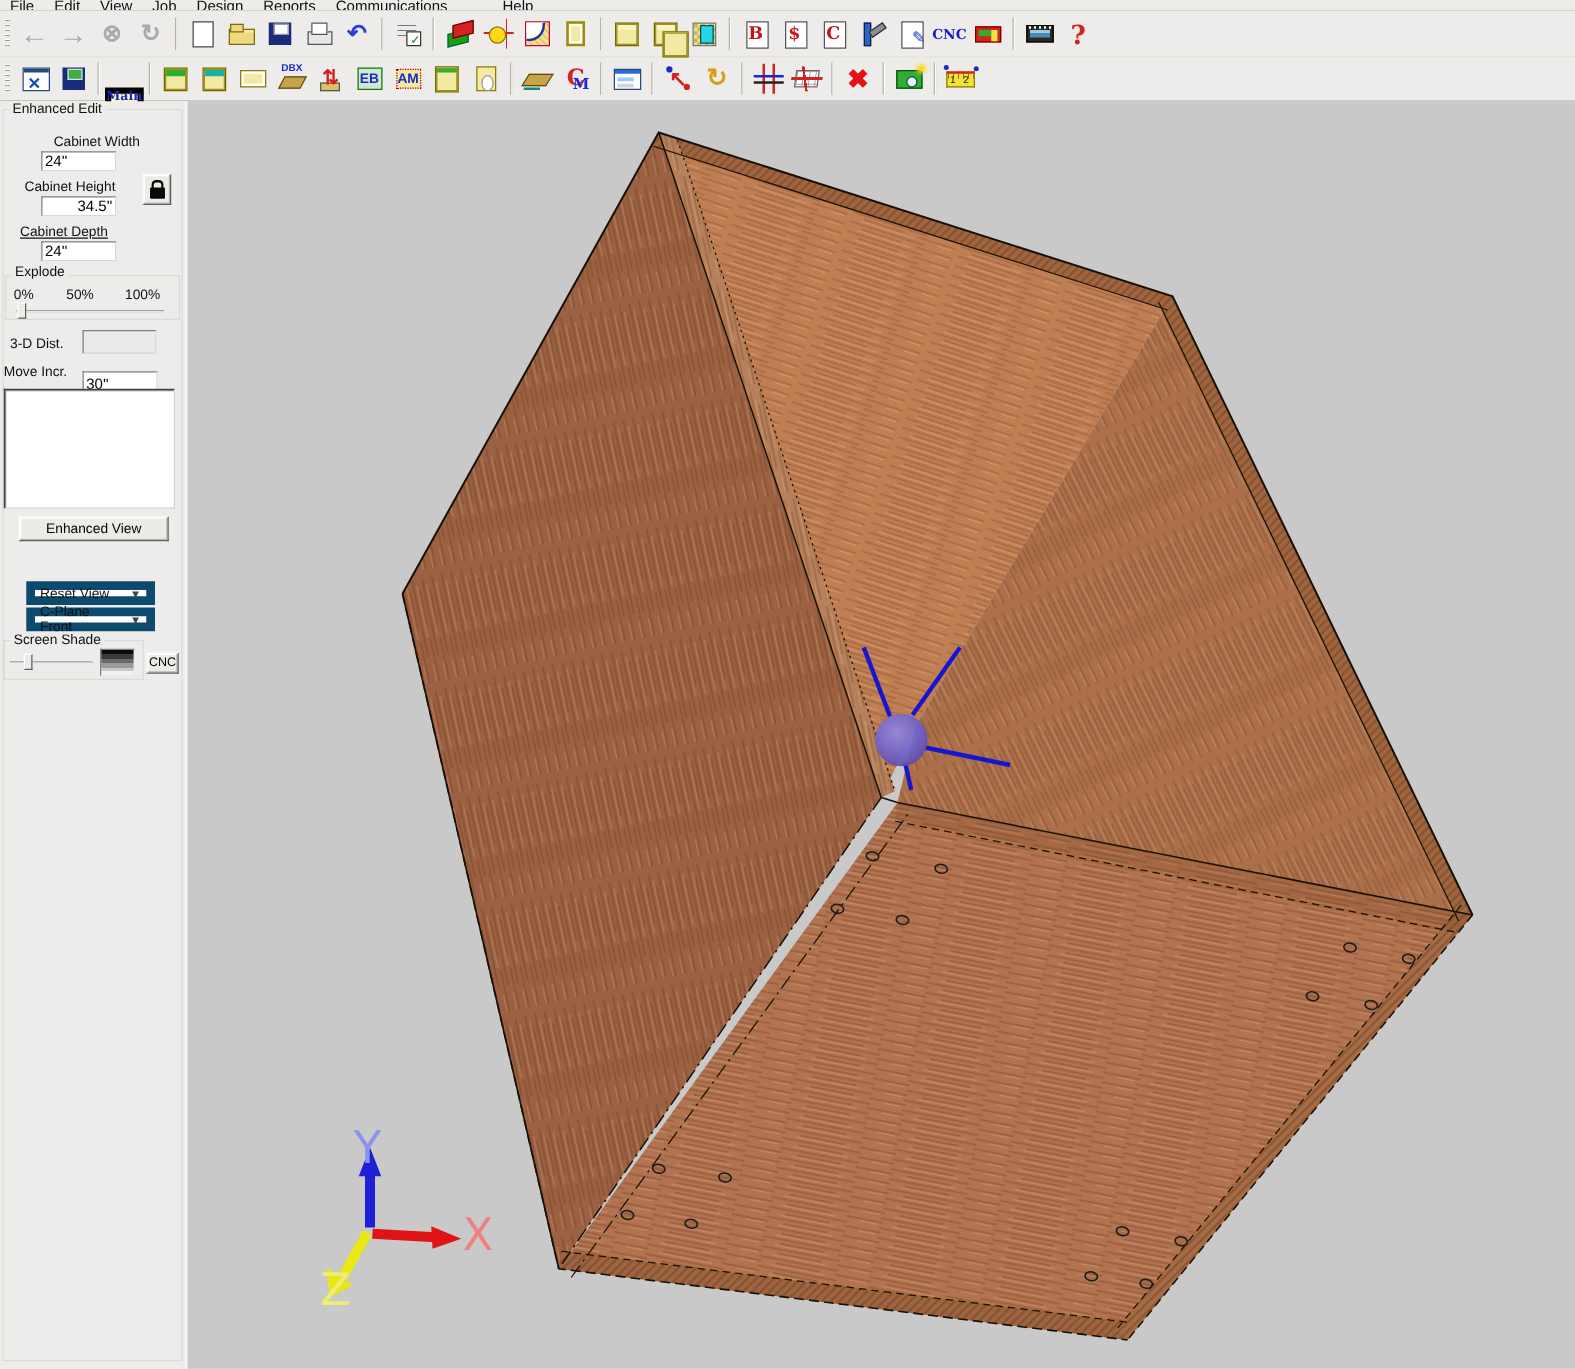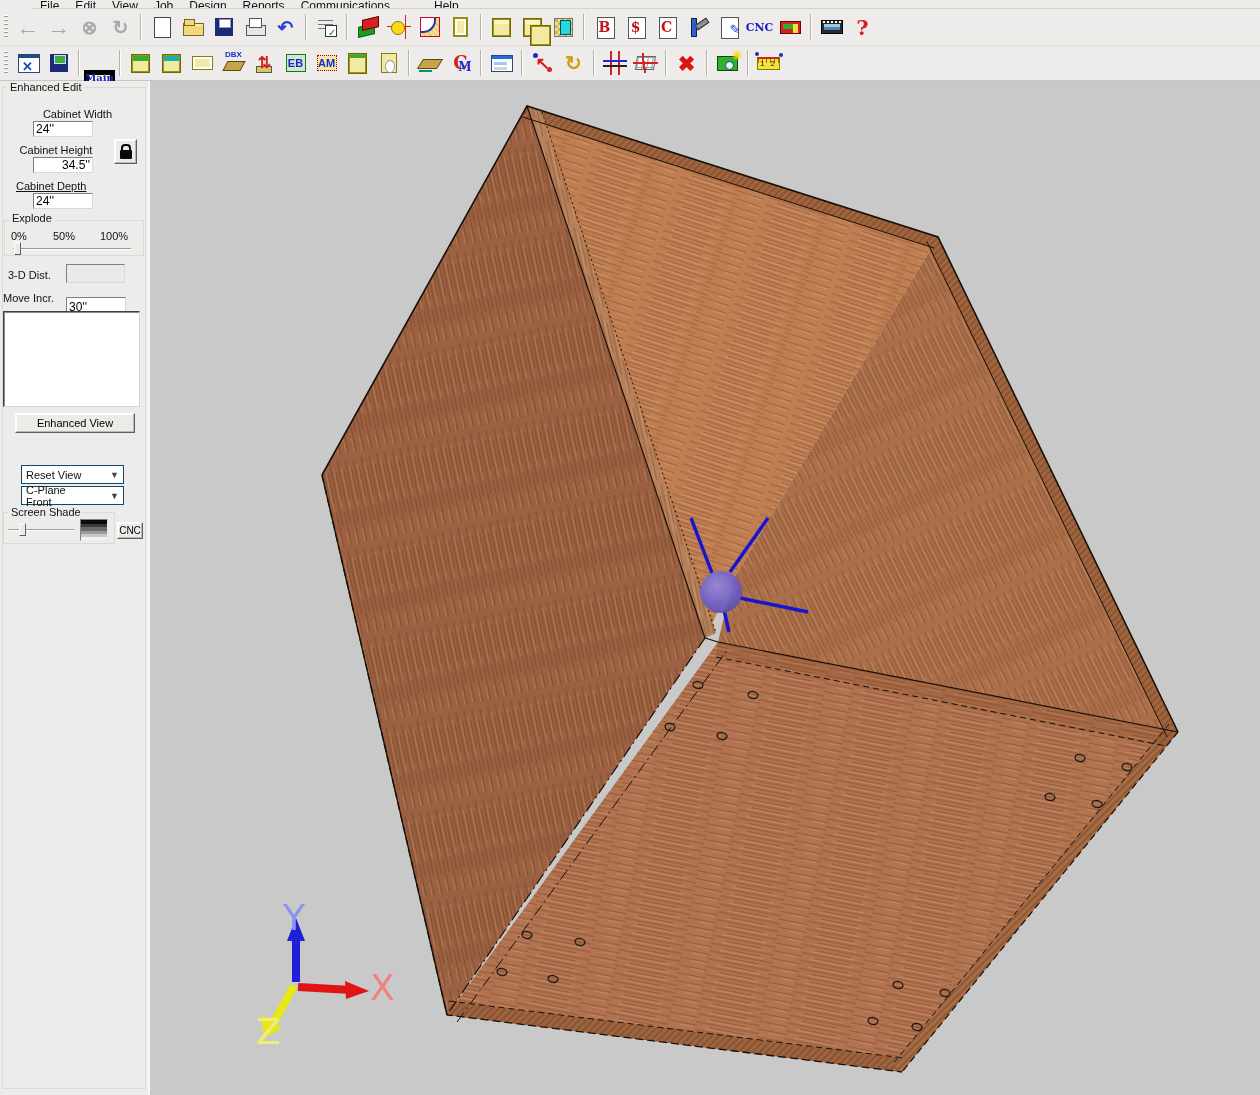--- a/index.html
+++ b/index.html
@@ -1,19 +1,19 @@
 <!DOCTYPE html>
 <html><head>
 <meta charset="utf-8">
 <style>
   html,body{margin:0;padding:0;background:#EDECEA;width:1260px;height:1095px;overflow:hidden;
     font-family:"Liberation Sans","DejaVu Sans",sans-serif;font-size:11px;color:#111;}
   *{box-sizing:border-box;}
   
-  #menubar{height:9px;overflow:hidden;background:#EDECEA;border-bottom:1px solid #d6d3cb;white-space:nowrap;margin-left:32px;}
+  #menubar{height:9px;overflow:hidden;background:#EDECEA;border-bottom:1px solid #d6d3cb;white-space:nowrap;}
   #menubar .mi{display:inline-block;font-size:12px;line-height:16px;margin-top:-8px;padding:0 8px;color:#111;}
   #menubar .mi.gap{margin-left:28px;}
   #menubar u{text-decoration:underline;}
   
   .toolbar{display:flex;align-items:center;background:#EDECEA;padding:1px 2px;}
   #toolbar-top{height:37px;border-bottom:1px solid #e2dfd7;}
   #toolbar-cab{height:35px;border-bottom:1px solid #c9c6be;}
   .grip{width:4px;height:24px;margin:0 4px 0 2px;background:repeating-linear-gradient(#fff 0 1px,#9f9c94 1px 2px,transparent 2px 4px);}
   .tsep{width:2px;height:26px;margin:0 4px;background:#b5b2aa;border-right:1px solid #fdfdfc;}
   .tbtn{width:31px;height:30px;display:flex;align-items:center;justify-content:center;border:1px solid transparent;background:transparent;padding:0;position:relative;}
@@ -103,21 +103,21 @@
   
   #content{position:absolute;left:0;top:81px;width:1260px;height:1014px;}
   #sidebar{position:absolute;left:0;top:0;width:148px;height:1014px;background:#EDECEA;}
   #viewport{position:absolute;left:148px;top:0;width:1112px;height:1014px;background:#C9C9C9;border-left:2px solid #f8f8f7;}
   .grpbox{position:absolute;border:1px groove #dcdad5;}
   .grplabel{position:absolute;background:#EDECEA;padding:0 3px;z-index:2;}
   .slabel{position:absolute;white-space:nowrap;}
   .field{position:absolute;background:#fff;border:1px solid #7f7f7f;border-right-color:#d8d8d8;border-bottom-color:#d8d8d8;font-size:12px;font-family:"Liberation Sans",sans-serif;padding:0 2px;outline:none;}
   .field:disabled{background:#EBEAE8;}
   .btn3d{position:absolute;background:#ECEBE7;border:1px solid;border-color:#fdfdfd #5f5f5f #5f5f5f #fdfdfd;box-shadow:inset -1px -1px 0 #b9b9b9,inset 1px 1px 0 #fff;font-size:11px;font-family:"Liberation Sans",sans-serif;display:flex;align-items:center;justify-content:center;padding:0;}
-  .combo{position:absolute;background:#fff;border:1px solid #0c4a6e;display:flex;align-items:center;font-size:11px;padding-left:4px;}
+  .combo{position:absolute;background:#fff;border:7px solid #0c4a6e;display:flex;align-items:center;font-size:11px;padding-left:4px;}
   .combo .chev{margin-left:auto;margin-right:4px;color:#444;font-size:9px;}
   .listbox{position:absolute;background:#fff;border:1px solid #404040;border-right-color:#d4d4d4;border-bottom-color:#d4d4d4;box-shadow:inset 1px 1px 0 #8a8a8a;}
   .slidertrack{position:absolute;height:2px;background:#9a9a9a;border-bottom:1px solid #fff;}
   .sliderthumb{position:absolute;width:7px;height:13px;background:#ECEBE7;border:1px solid;border-color:#fff #5f5f5f #5f5f5f #fff;}
   .padlock{width:12px;height:9px;background:#0a0a0a;border-radius:1px;position:relative;margin-top:6px;}
   .padlock::before{content:"";position:absolute;left:1px;top:-6px;width:6px;height:7px;border:2px solid #0a0a0a;border-bottom:none;border-radius:4px 4px 0 0;}
   .shadebox{position:absolute;border:1px solid #7f7f7f;border-right-color:#e8e8e8;border-bottom-color:#e8e8e8;background:linear-gradient(#0a0a0a 0 18%,#3a3a3a 18% 36%,#6a6a6a 36% 54%,#9a9a9a 54% 72%,#c8c8c8 72% 86%,#f2f2f2 86% 100%);}
 </style>
 </head>
 <body>

